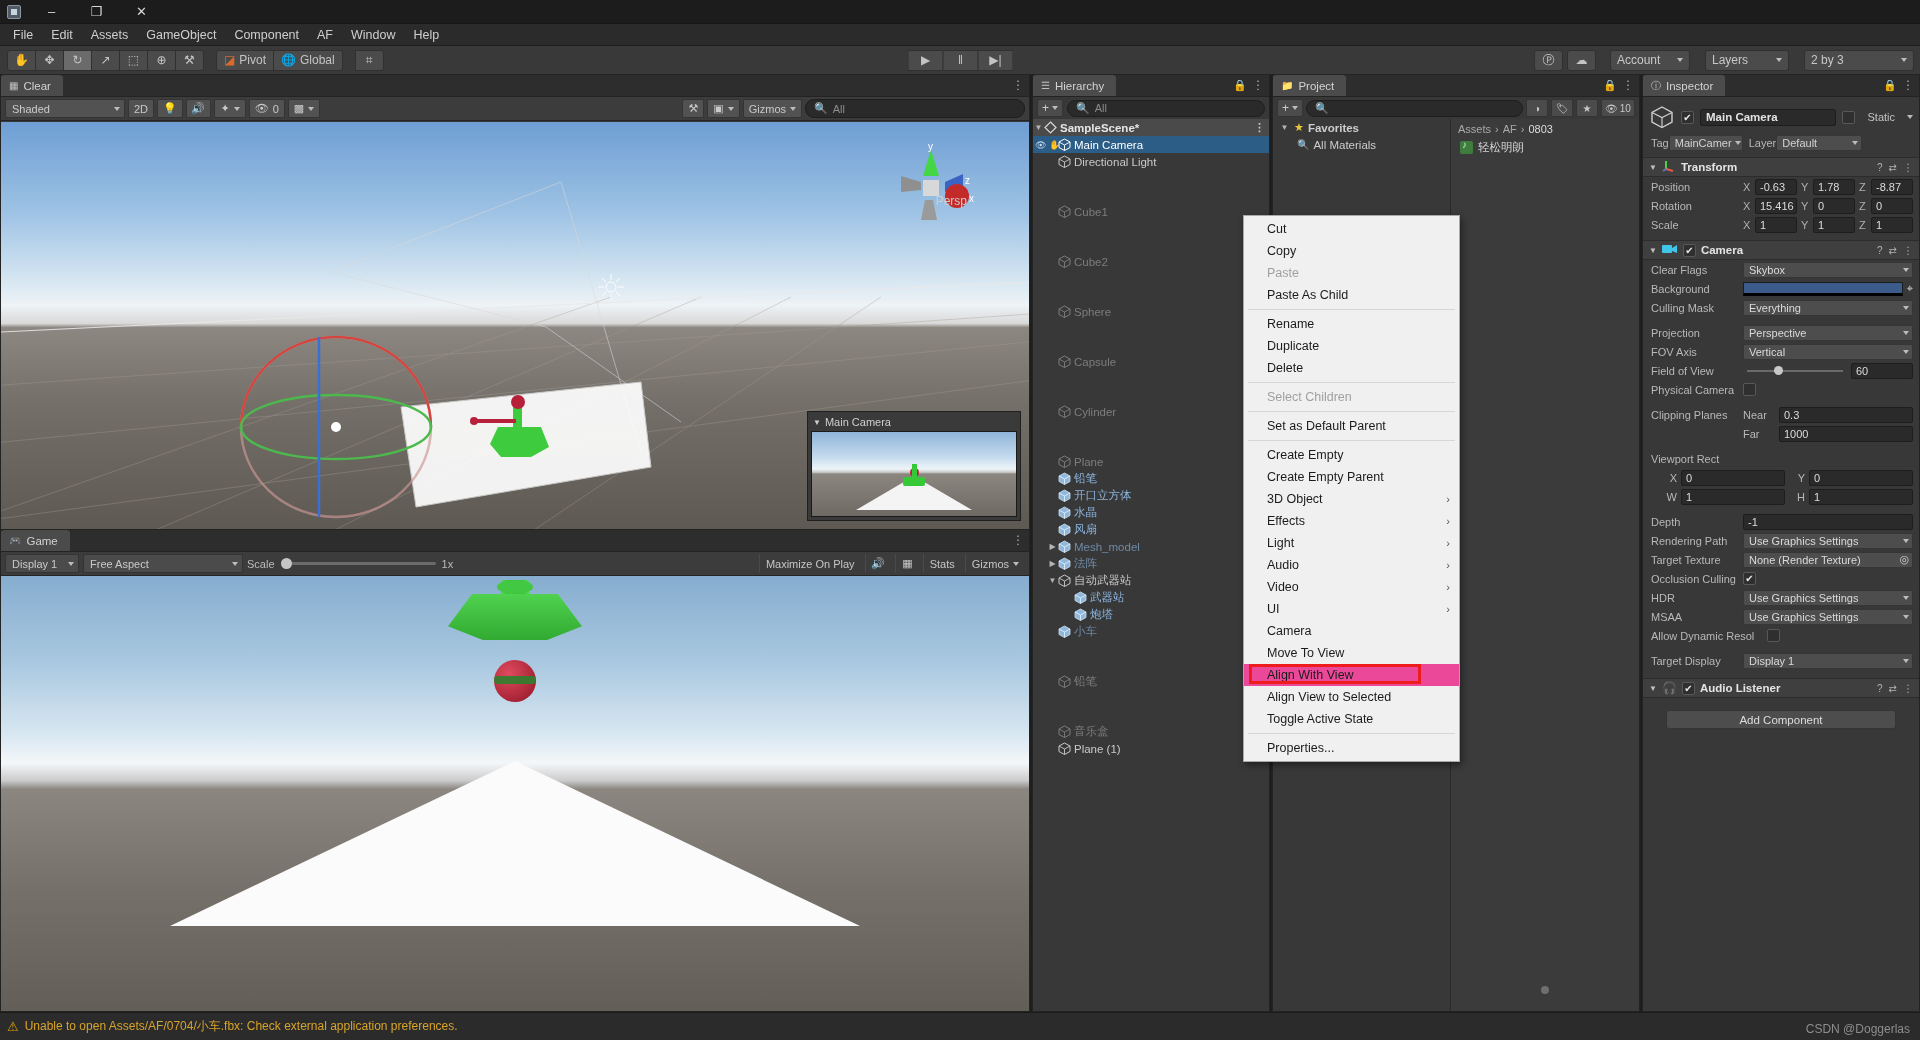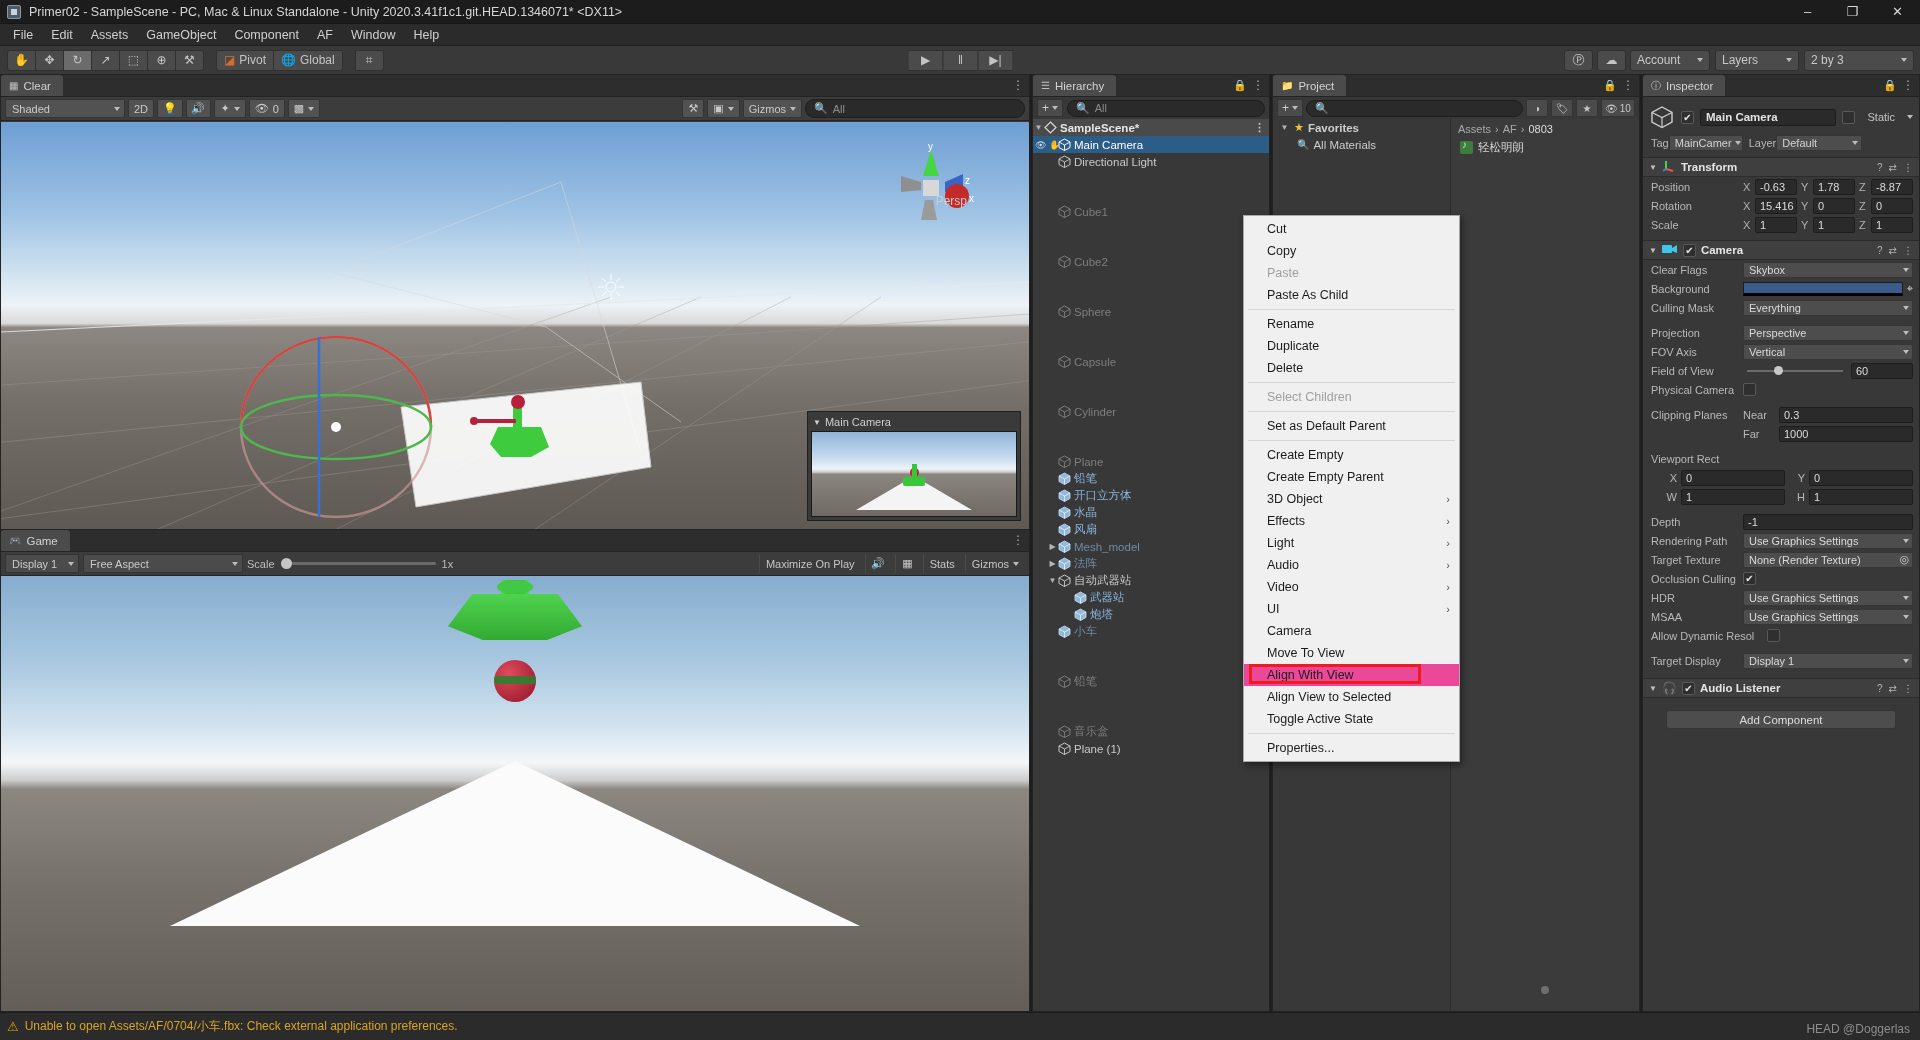--- a/index.html
+++ b/index.html
@@ -61,21 +61,21 @@
 
   .play-group { position: absolute; left: 50%; transform: translateX(-50%); display: flex; }
   .play-group .tbtn { min-width: 36px; }
 
   .right-group {
     position: absolute; right: 6px; display: flex; align-items: center; gap: 5px;
   }
   .dropbtn {
     height: 21px; background: #4b4b4b; border: 1px solid #303030; border-radius: 3px;
     color: #c8c8c8; font-size: 12px; display: flex; align-items: center;
-    padding: 0 6px; gap: 6px; justify-content: space-between;
+    padding: 0 6px; gap: 6px; justify-content: space-between; margin-left: 10px;
   }
   .caret { width:0;height:0;border-left:3.5px solid transparent;border-right:3.5px solid transparent;border-top:4px solid #bcbcbc; }
 
   
   #workarea { position: absolute; left:0; top: 75px; right:0; bottom: 28px; }
 
   .panel { position: absolute; background: #383838; border: 1px solid #232323; }
   .panel-tabs {
     height: 21px; background: #383838; display: flex; align-items: flex-end;
     position: relative; border-bottom: 1px solid #232323;
@@ -273,21 +273,20 @@
   }
   #statusbar .warn-ico { color:#e0a800; font-size:13px; margin: 0 6px 0 7px; }
   #statusbar .msg { color:#d8a32a; font-size:12px; }
   #watermark { position:absolute; right:10px; bottom:4px; color:#8d8d8d; font-size:12px; }
 </style>
 </head>
 <body>
 
 <div id="titlebar">
   <div class="app-icon"></div>
-  <div class="title">Primer02 - SampleScene - PC, Mac &amp; Linux Standalone - Unity 2020.3.41f1c1.git.HEAD.1346071* &lt;DX11&gt;</div>
   <div class="wbtns">
     <div class="wbtn">–</div>
     <div class="wbtn">❐</div>
     <div class="wbtn close">✕</div>
   </div>
 </div>
 
 <div id="menubar">
   <div class="mi">File</div>
   <div class="mi">Edit</div>
@@ -1158,13 +1157,13 @@
       </div>
     </div>
   <div id="ctx-highlight-box" style="left: 1249px; top: 589px; height: 20px; width: 172px;"></div>
 
 </div>
 
 <div id="statusbar">
   <span class="warn-ico">⚠</span>
   <span class="msg">Unable to open Assets/AF/0704/小车.fbx: Check external application preferences.</span>
 </div>
-<div id="watermark">HEAD @Doggerlas</div>
+<div id="watermark">CSDN @Doggerlas</div>
 
 </body></html>

